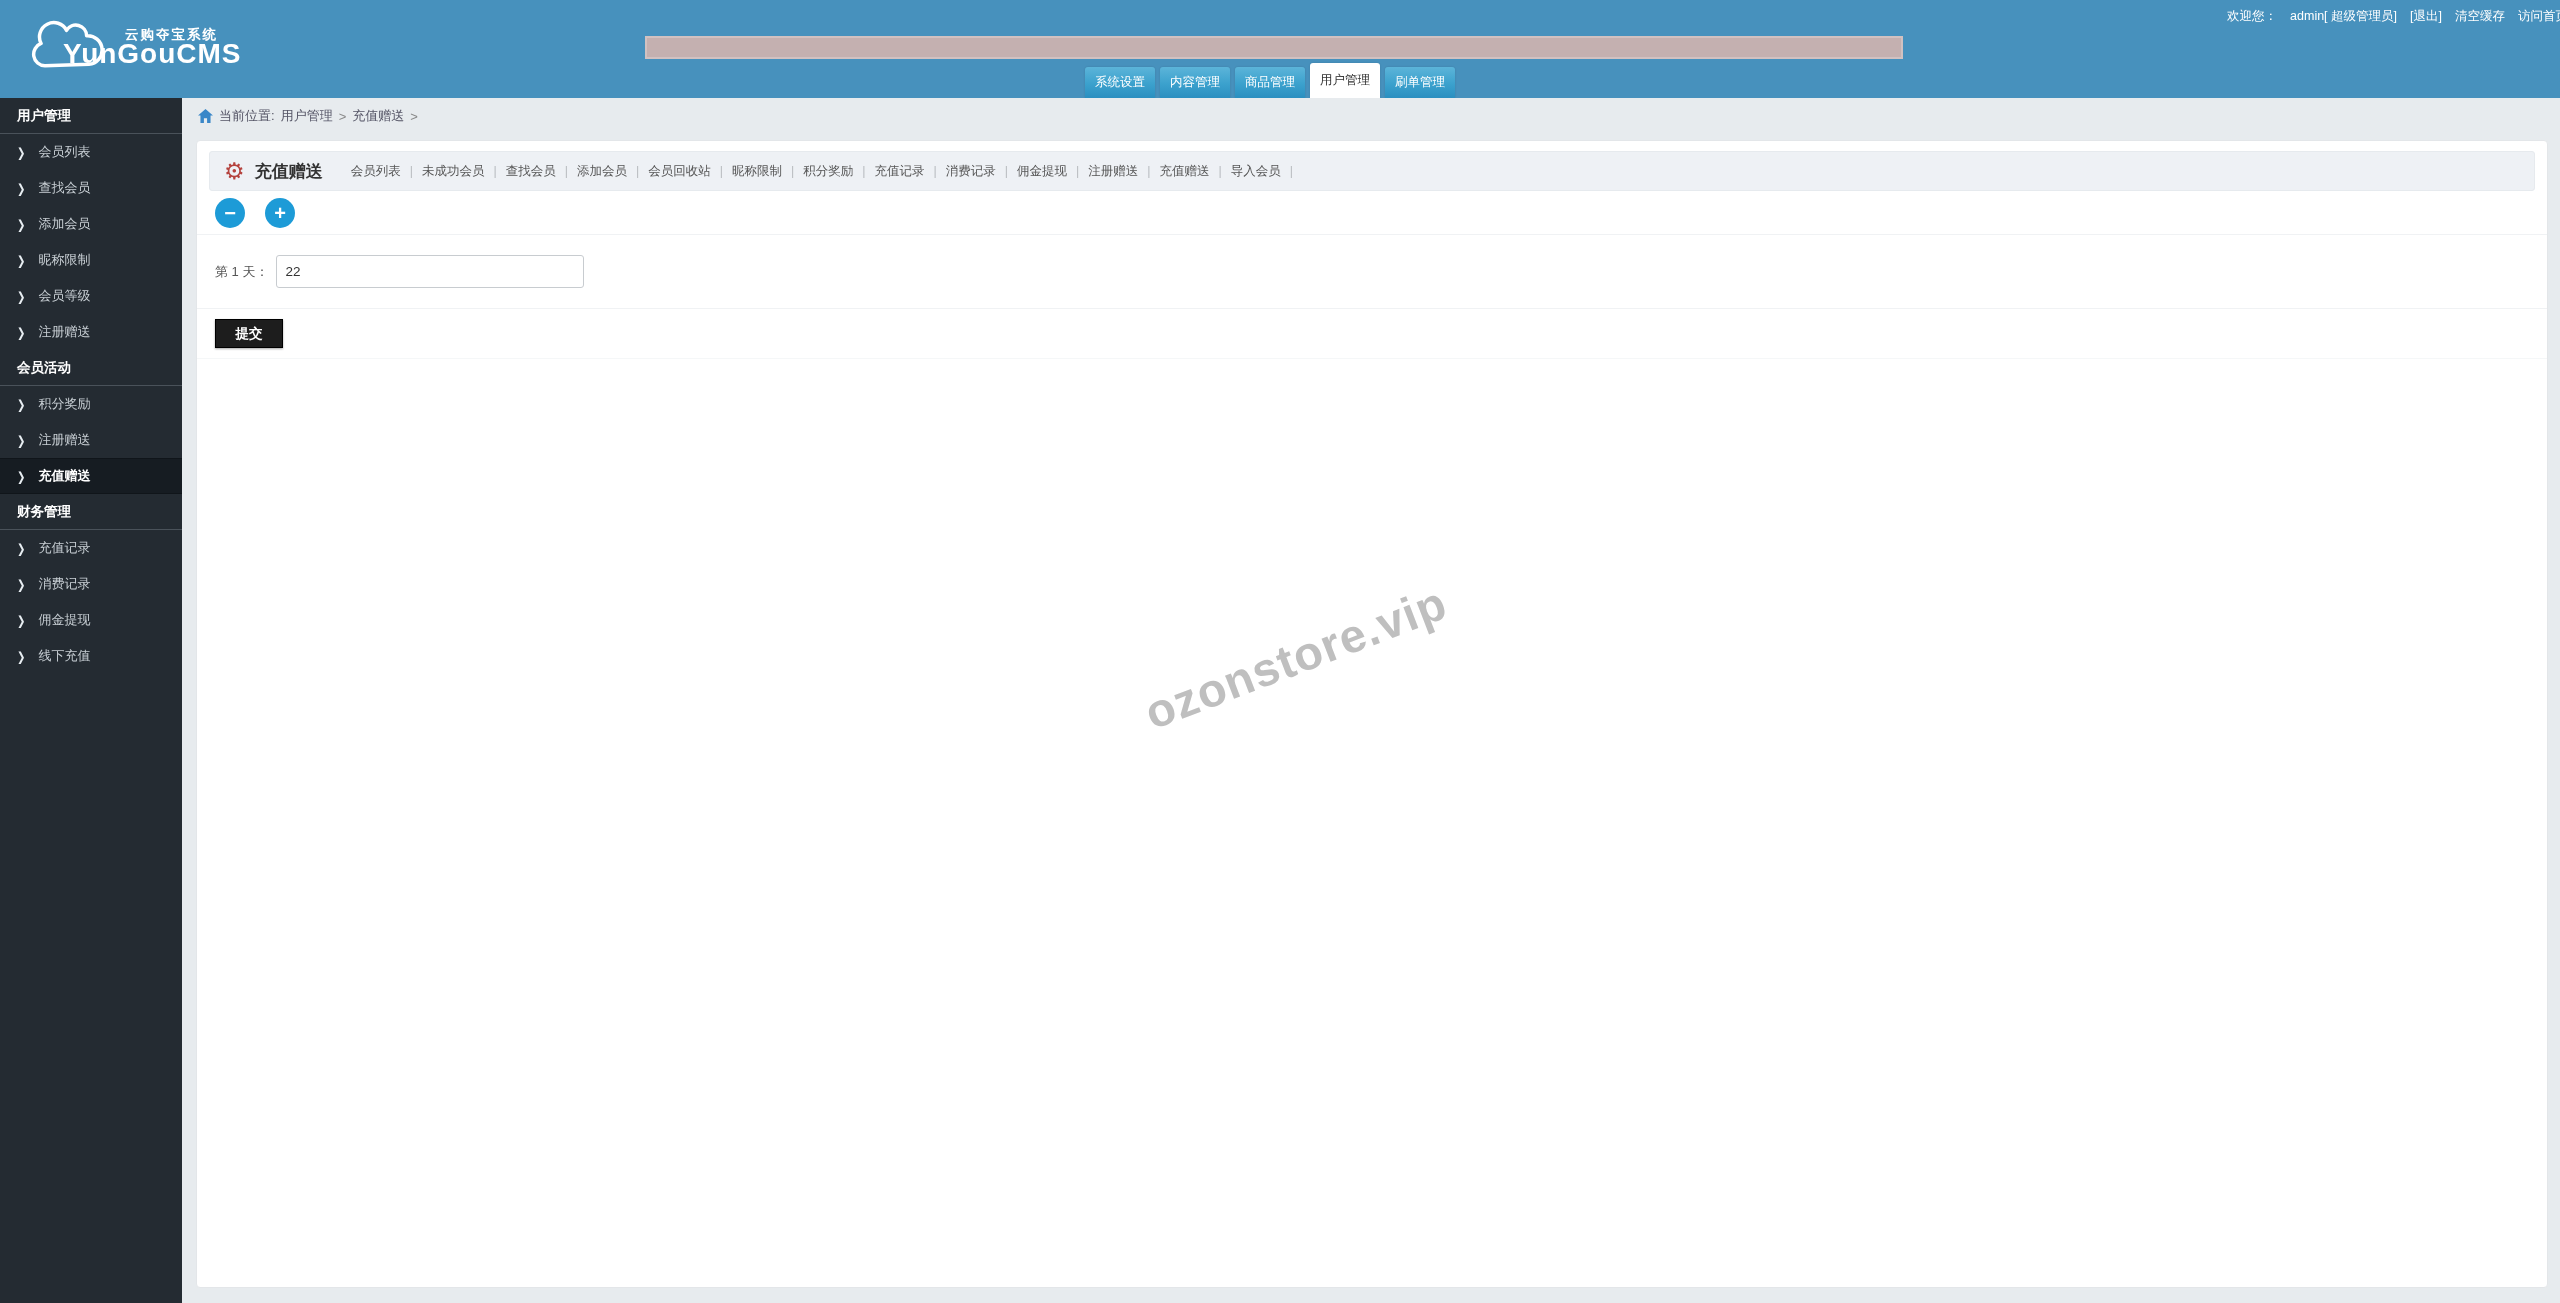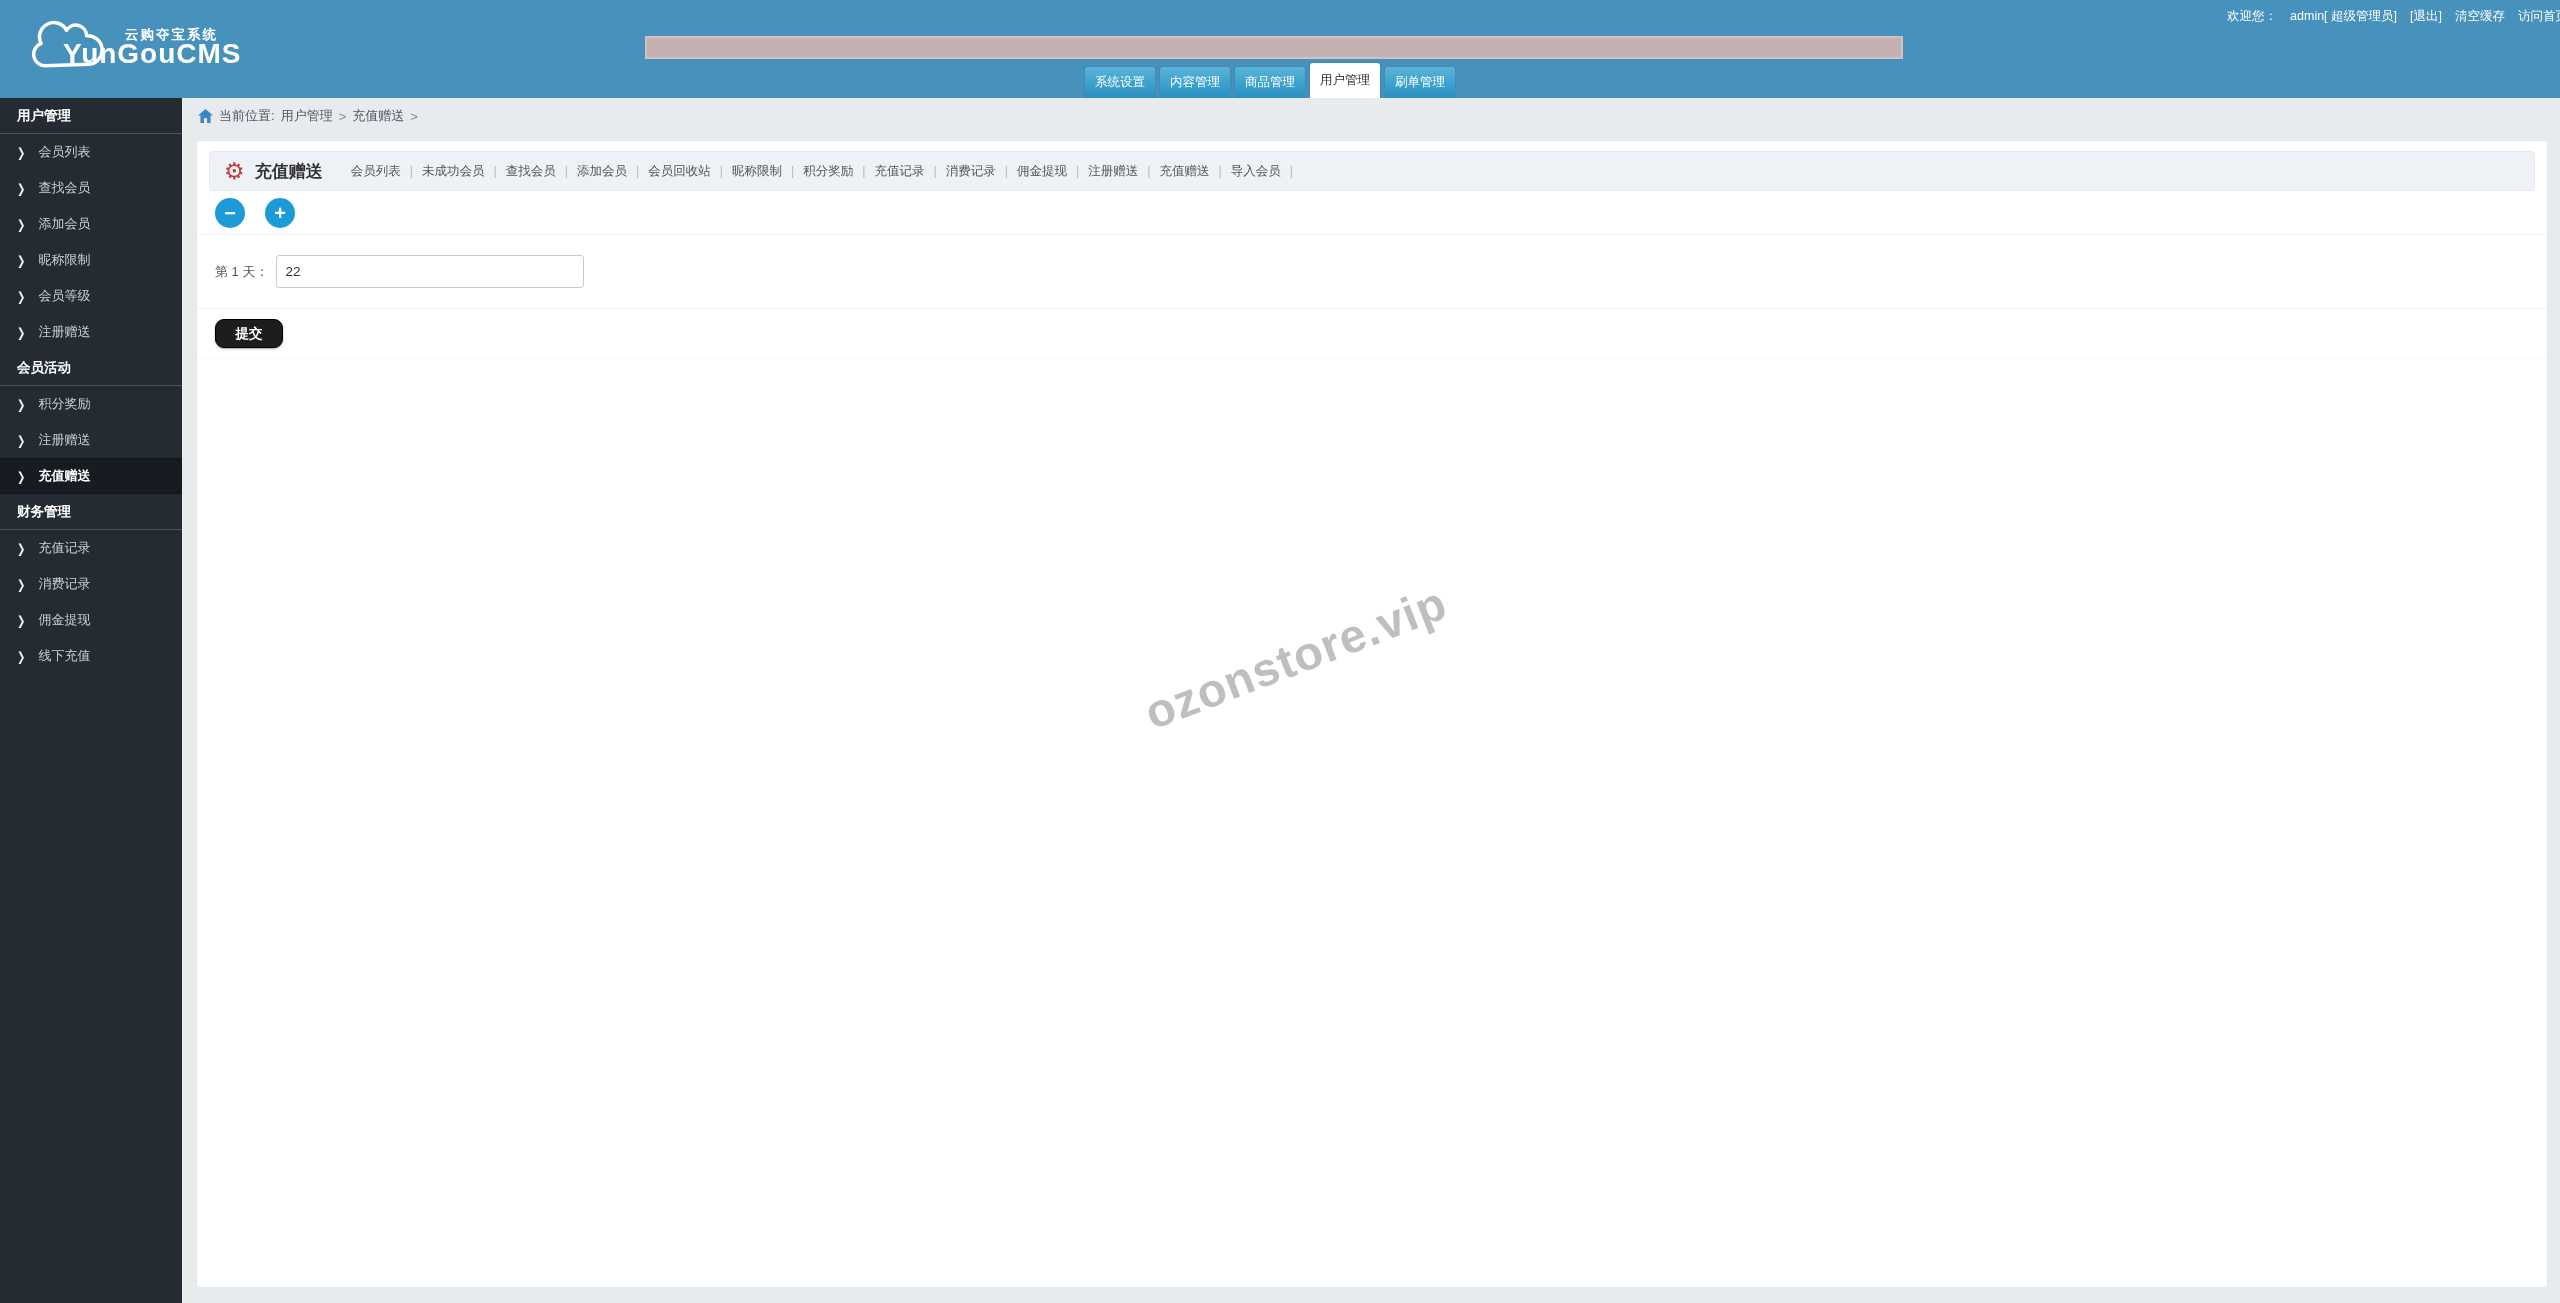--- a/index.html
+++ b/index.html
@@ -56,21 +56,21 @@
   .row-radio input[type=radio]{width:15px;height:15px;accent-color:#1a78d2;margin:0;cursor:pointer;}
   .row-inputs{height:50px;font-size:13px;color:#555;}
   .txt-input{height:33px;width:308px;border:1px solid #c8ccd0;border-radius:3px;padding:0 8px;font-size:13.5px;color:#333;font-family:inherit;margin-left:8px;}
   .lbl2{margin-left:12px;}
   .note{color:var(--note-red);font-size:12.5px;margin-left:9px;}
   .row-label{height:37px;font-size:13px;color:#555;}
   .row-buttons{height:44px;gap:20px;}
   .circle-btn{width:30px;height:30px;border-radius:50%;background:var(--circle-blue);color:#fff;display:flex;align-items:center;justify-content:center;font-size:20px;font-weight:bold;cursor:pointer;line-height:1;}
   .row-day{height:74px;font-size:13px;color:#555;}
   .row-submit{height:50px;border-bottom:1px solid #f5f7f8;}
-  .submit-btn{width:68px;height:29px;background:var(--submit-dark);border:1px solid #000;border-radius:9px;color:#fff;font-size:13.5px;font-weight:bold;cursor:pointer;box-shadow:0 1px 2px rgba(0,0,0,.35);font-family:inherit;}
+  .submit-btn{width:68px;height:29px;background:var(--submit-dark);border:1px solid #000;border-radius:0;color:#fff;font-size:13.5px;font-weight:bold;cursor:pointer;box-shadow:0 1px 2px rgba(0,0,0,.35);font-family:inherit;}
   .watermark{position:absolute;left:940px;top:548px;font-size:47px;font-weight:bold;color:var(--watermark-gray);opacity:.85;transform:rotate(-21deg);transform-origin:left top;letter-spacing:1px;white-space:nowrap;pointer-events:none;}
 </style>
 </head>
 <body>
 
 <div class="header">
   <div class="logo">
     <span>
       <svg width="78" height="54" viewBox="0 0 100 70">
         <path d="M24 62 a15 15 0 0 1 -5 -29 A18 18 0 0 1 52 16 a14 14 0 0 1 26 7 a15 15 0 0 1 3 37 z" fill="none" stroke="#ffffff" stroke-width="4.5" stroke-linejoin="round" stroke-linecap="round"></path>

